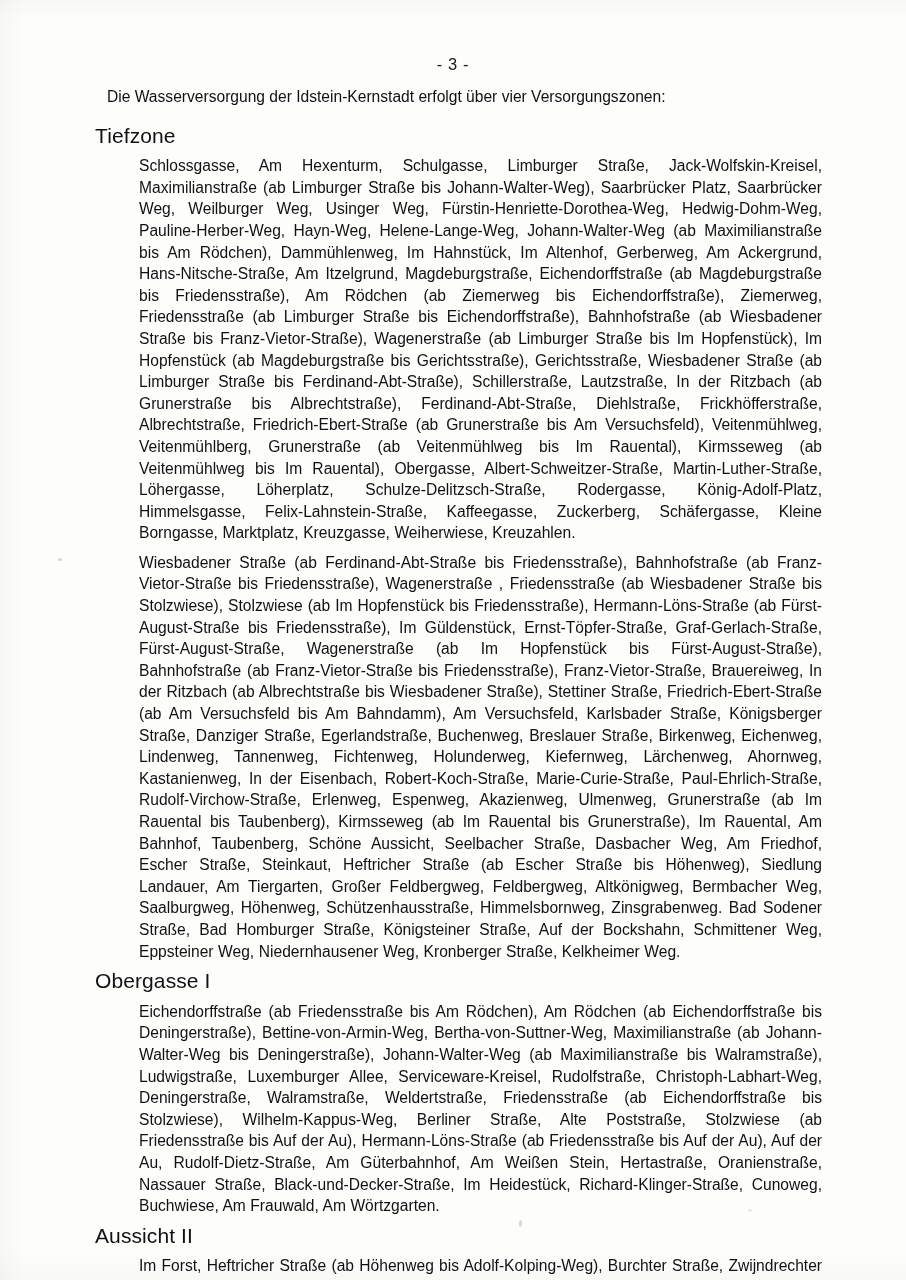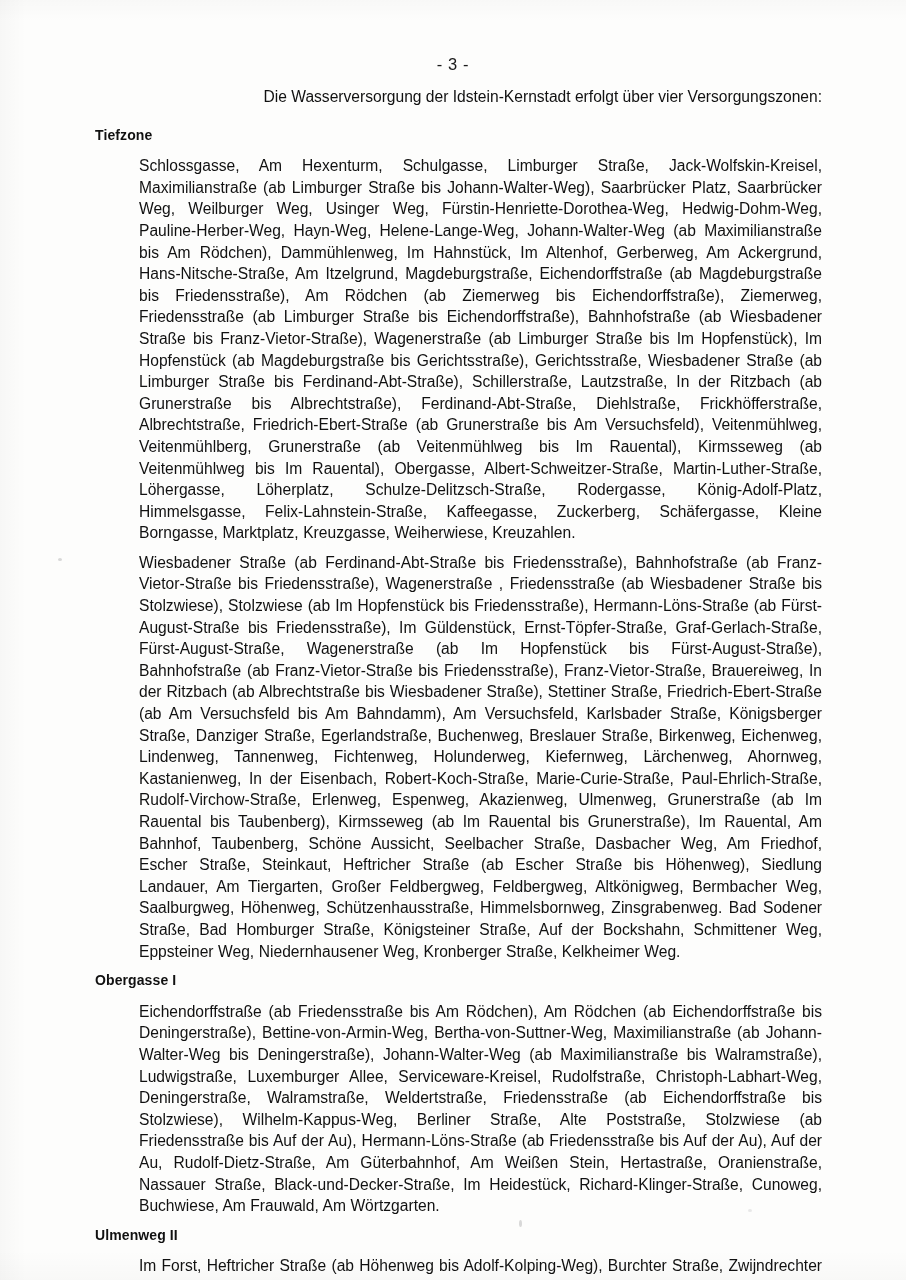--- a/index.html
+++ b/index.html
@@ -52,27 +52,27 @@
     left: 95px;
     top: 86px;
     width: 727px;
   }
 
   .intro {
     font-size: 15.6px;
     line-height: 21.6px;
     padding-left: 12px;
     margin: 0 0 17px 0;
-    text-align: right;
+    text-align: left;
     white-space: nowrap;
   }
 
   .zone-heading {
-    font-size: 14px;
-    font-weight: bold;
+    font-size: 21px;
+    font-weight: normal;
     line-height: 21.6px;
     margin: 3px 0 9px 0;
     letter-spacing: .1px;
   }
 
   .zone-body {
     font-size: 15.6px;
     line-height: 21.6px;
     margin: 0 0 14px 0;
     text-align: justify;
@@ -109,18 +109,18 @@
     <div class="zone-block">
       <p class="zone-body">Wiesbadener Straße (ab Ferdinand-Abt-Straße bis Friedensstraße), Bahnhofstraße (ab Franz-Vietor-Straße bis Friedensstraße), Wagenerstraße , Friedensstraße (ab Wiesbadener Straße bis Stolzwiese), Stolzwiese (ab Im Hopfenstück bis Friedensstraße), Hermann-Löns-Straße (ab Fürst-August-Straße bis Friedensstraße), Im Güldenstück, Ernst-Töpfer-Straße, Graf-Gerlach-Straße, Fürst-August-Straße, Wagenerstraße (ab Im Hopfenstück bis Fürst-August-Straße), Bahnhofstraße (ab Franz-Vietor-Straße bis Friedensstraße), Franz-Vietor-Straße, Brauereiweg, In der Ritzbach (ab Albrechtstraße bis Wiesbadener Straße), Stettiner Straße, Friedrich-Ebert-Straße (ab Am Versuchsfeld bis Am Bahndamm), Am Versuchsfeld, Karlsbader Straße, Königsberger Straße, Danziger Straße, Egerlandstraße, Buchenweg, Breslauer Straße, Birkenweg, Eichenweg, Lindenweg, Tannenweg, Fichtenweg, Holunderweg, Kiefernweg, Lärchenweg, Ahornweg, Kastanienweg, In der Eisenbach, Robert-Koch-Straße, Marie-Curie-Straße, Paul-Ehrlich-Straße, Rudolf-Virchow-Straße, Erlenweg, Espenweg, Akazienweg, Ulmenweg, Grunerstraße (ab Im Rauental bis Taubenberg), Kirmsseweg (ab Im Rauental bis Grunerstraße), Im Rauental, Am Bahnhof, Taubenberg, Schöne Aussicht, Seelbacher Straße, Dasbacher Weg, Am Friedhof, Escher Straße, Steinkaut, Heftricher Straße (ab Escher Straße bis Höhenweg), Siedlung Landauer, Am Tiergarten, Großer Feldbergweg, Feldbergweg, Altkönigweg, Bermbacher Weg, Saalburgweg, Höhenweg, Schützenhausstraße, Himmelsbornweg, Zinsgrabenweg. Bad Sodener Straße, Bad Homburger Straße, Königsteiner Straße, Auf der Bockshahn, Schmittener Weg, Eppsteiner Weg, Niedernhausener Weg, Kronberger Straße, Kelkheimer Weg.</p>
     </div>
 
     <div class="zone-block">
       <h2 class="zone-heading">Obergasse I</h2>
       <p class="zone-body">Eichendorffstraße (ab Friedensstraße bis Am Rödchen), Am Rödchen (ab Eichendorffstraße bis Deningerstraße), Bettine-von-Armin-Weg, Bertha-von-Suttner-Weg, Maximilianstraße (ab Johann-Walter-Weg bis Deningerstraße), Johann-Walter-Weg (ab Maximilianstraße bis Walramstraße), Ludwigstraße, Luxemburger Allee, Serviceware-Kreisel, Rudolfstraße, Christoph-Labhart-Weg, Deningerstraße, Walramstraße, Weldertstraße, Friedensstraße (ab Eichendorffstraße bis Stolzwiese), Wilhelm-Kappus-Weg, Berliner Straße, Alte Poststraße, Stolzwiese (ab Friedensstraße bis Auf der Au), Hermann-Löns-Straße (ab Friedensstraße bis Auf der Au), Auf der Au, Rudolf-Dietz-Straße, Am Güterbahnhof, Am Weißen Stein, Hertastraße, Oranienstraße, Nassauer Straße, Black-und-Decker-Straße, Im Heidestück, Richard-Klinger-Straße, Cunoweg, Buchwiese, Am Frauwald, Am Wörtzgarten.</p>
     </div>
 
     <div class="zone-block">
-      <h2 class="zone-heading">Ulmenweg II</h2>
+      <h2 class="zone-heading">Aussicht II</h2>
       <p class="zone-body">Im Forst, Heftricher Straße (ab Höhenweg bis Adolf-Kolping-Weg), Burchter Straße, Zwijndrechter Straße, Im Vorderlenzen, Jeckelsgraben, Dietrich-Bonhoeffer-Straße, Graf-von-Stauffenberg-Straße, Vlijmener Straße, Glaskopfweg, Geschwister-Scholl-Straße, Heinrich-Heine-Straße,</p>
     </div>
 
   </div>
 </div>
 
 </body></html>

